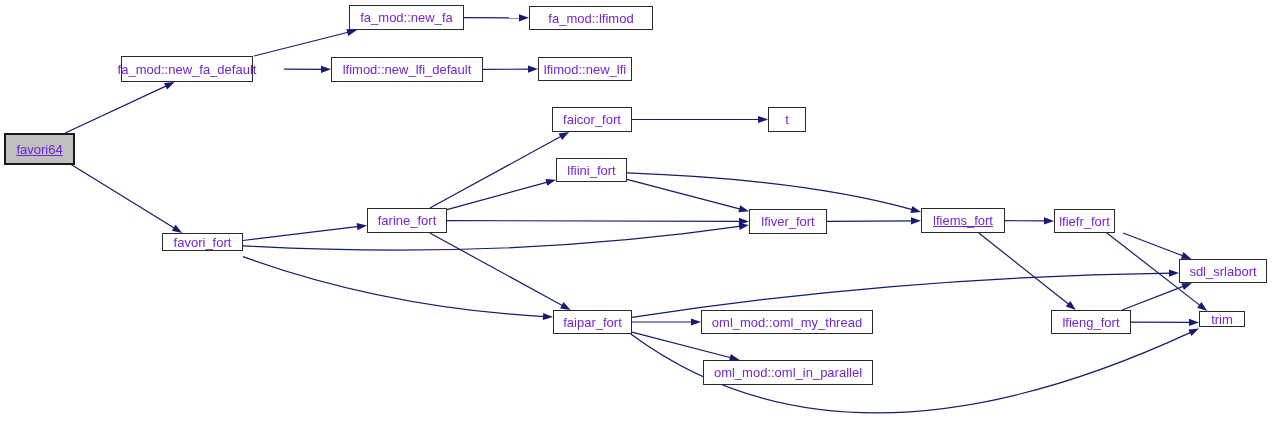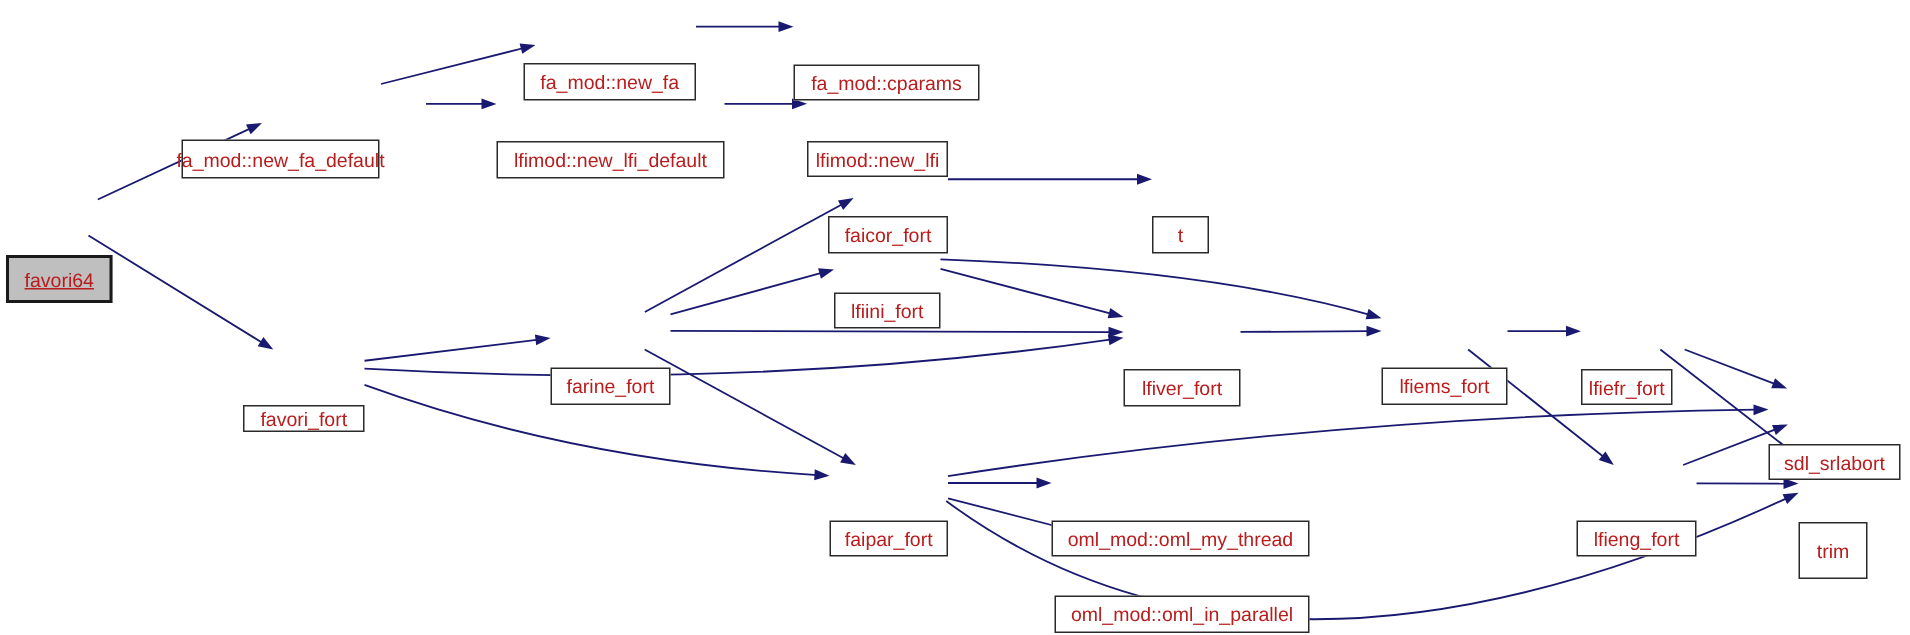--- a/index.html
+++ b/index.html
@@ -14,29 +14,28 @@
   .edge-layer {
     position: absolute;
     left: 0; top: 0;
     width: 1273px; height: 423px;
   }
   .node {
     position: absolute;
     box-sizing: border-box;
     background: #ffffff;
     border: 1px solid #2a2a2a;
-    color: #b91c1c;
+    color: #6d28d9;
     font-size: 13px;
     line-height: 1;
     display: flex;
     align-items: center;
     justify-content: center;
     white-space: nowrap;
     cursor: pointer;
-    margin-top: 37px;
   }
   .node.highlight {
     background: #bfbfbf;
     border-width: 2px;
     border-color: #1a1a1a;
   }
   .edge-line {
     fill: none;
     stroke-width: 1.2px;
   }
@@ -101,31 +100,31 @@
       <polygon points="739.6,360.0 729.0,361.0 730.8,354.0" fill="#191970" class="edge-arrow"></polygon>
       <path d="M 632.0 317.4 Q 894.5 276.8 1171.0 273.1" class="edge-line" stroke="#191970"></path>
       <polygon points="1179.0,273.0 1169.0,276.8 1169.0,269.6" fill="#191970" class="edge-arrow"></polygon>
       <path d="M 630.8 334.0 Q 845.1 492.7 1191.7 331.9" class="edge-line" stroke="#191970"></path>
       <polygon points="1199.0,328.5 1191.4,336.0 1188.4,329.5" fill="#191970" class="edge-arrow"></polygon>
     </svg>
   <div id="node-layer">
       <div class="node highlight" style="left: 4px; top: 133px; width: 71px; height: 32px; text-decoration: underline;">favori64</div>
       <div class="node" style="left: 121px; top: 56px; width: 132px; height: 26px;">fa_mod::new_fa_default</div>
       <div class="node" style="left: 349px; top: 5px; width: 115px; height: 25px;">fa_mod::new_fa</div>
-      <div class="node" style="left: 529px; top: 6px; width: 124px; height: 24px;">fa_mod::cparams</div>
+      <div class="node" style="left: 529px; top: 6px; width: 124px; height: 24px;">fa_mod::lfimod</div>
       <div class="node" style="left: 331px; top: 57px; width: 152px; height: 25px;">lfimod::new_lfi_default</div>
       <div class="node" style="left: 538px; top: 57px; width: 94px; height: 24px;">lfimod::new_lfi</div>
       <div class="node" style="left: 552px; top: 107px; width: 80px; height: 25px;">faicor_fort</div>
       <div class="node" style="left: 768px; top: 107px; width: 38px; height: 25px;">t</div>
       <div class="node" style="left: 556px; top: 158px; width: 71px; height: 24px;">lfiini_fort</div>
       <div class="node" style="left: 367px; top: 208px; width: 80px; height: 25px;">farine_fort</div>
       <div class="node" style="left: 749px; top: 209px; width: 78px; height: 25px;">lfiver_fort</div>
       <div class="node" style="left: 162px; top: 233px; width: 81px; height: 18px;">favori_fort</div>
-      <div class="node" style="left: 921px; top: 208px; width: 84px; height: 25px;">lfiems_fort</div>
+      <div class="node" style="left: 921px; top: 208px; width: 84px; height: 25px; text-decoration: underline;">lfiems_fort</div>
       <div class="node" style="left: 1054px; top: 209px; width: 61px; height: 24px;">lfiefr_fort</div>
       <div class="node" style="left: 1179px; top: 259px; width: 88px; height: 24px;">sdl_srlabort</div>
       <div class="node" style="left: 1051px; top: 310px; width: 80px; height: 24px;">lfieng_fort</div>
-      <div class="node" style="left: 1199px; top: 311px; width: 46px; height: 38px;">trim</div>
+      <div class="node" style="left: 1199px; top: 311px; width: 46px; height: 16px;">trim</div>
       <div class="node" style="left: 553px; top: 310px; width: 79px; height: 24px;">faipar_fort</div>
       <div class="node" style="left: 701px; top: 310px; width: 172px; height: 24px;">oml_mod::oml_my_thread</div>
       <div class="node" style="left: 703px; top: 360px; width: 170px; height: 25px;">oml_mod::oml_in_parallel</div>
     </div>
 </div>
 
 </body></html>

